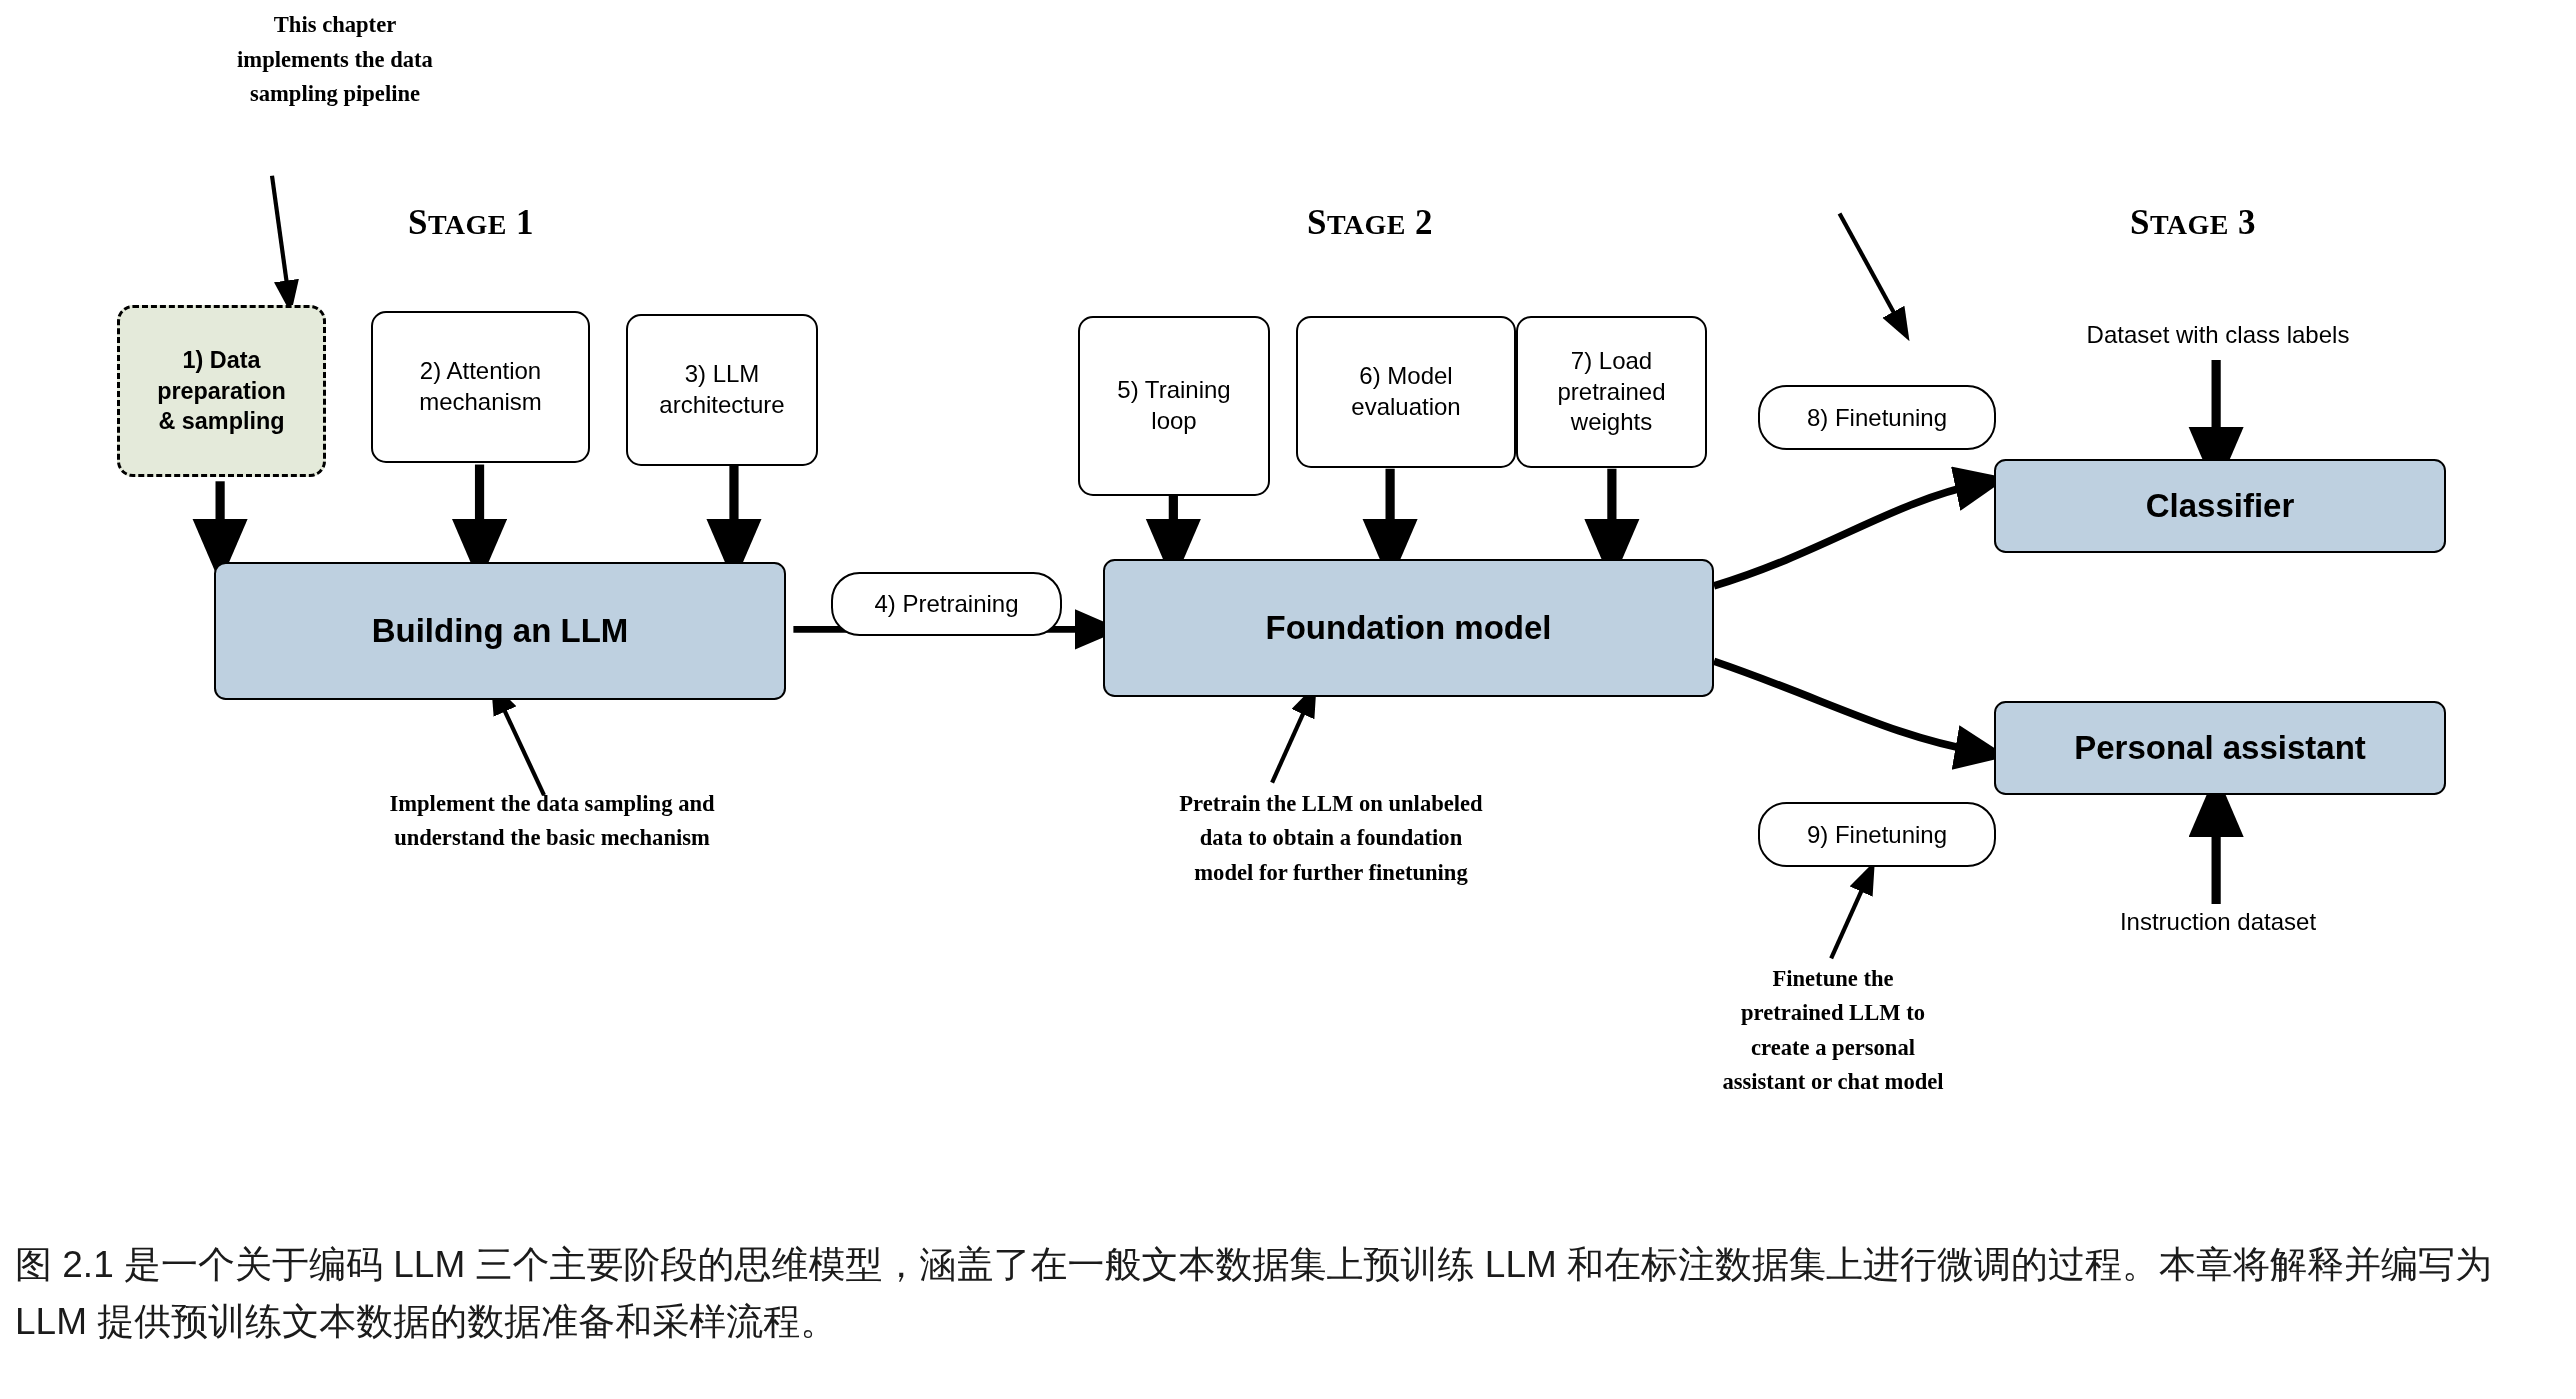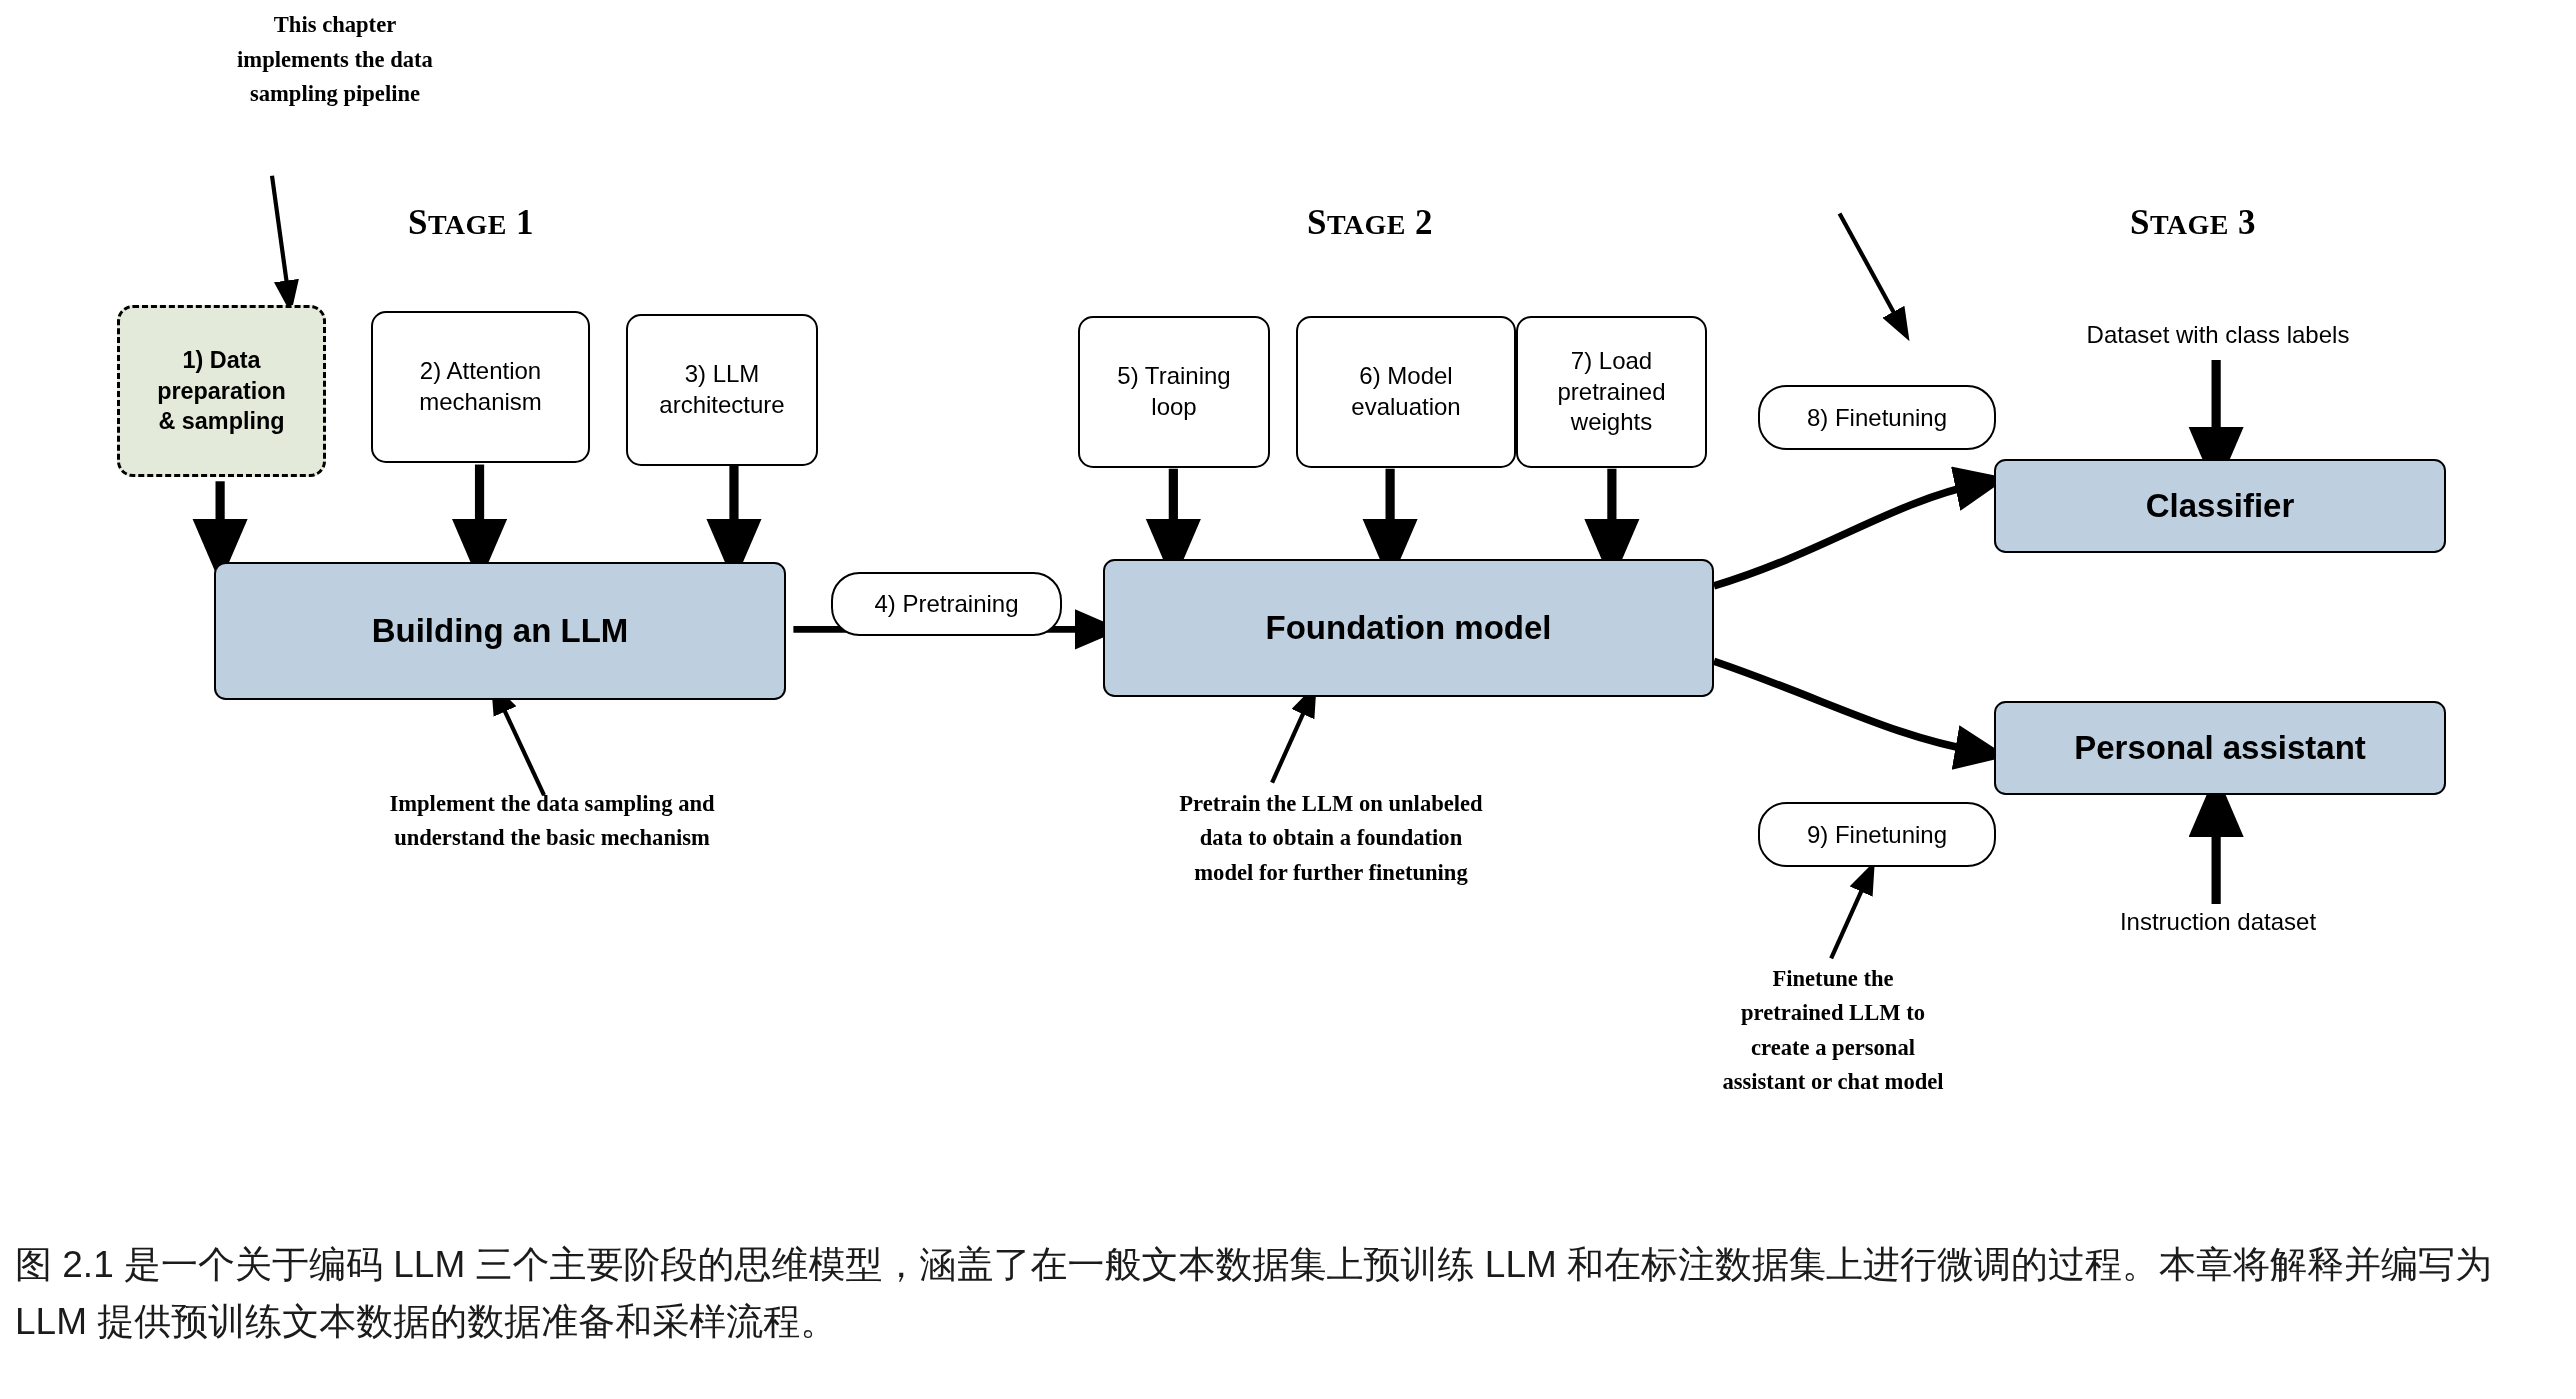--- a/index.html
+++ b/index.html
@@ -210,21 +210,21 @@
   <div class="abs wbox" style="left:371px; top:311px; width:219px; height:152px;">2) Attention
 mechanism</div>
 
   <div class="abs wbox" style="left:626px; top:314px; width:192px; height:152px;">3) LLM
 architecture</div>
 
   <div class="abs bluebox" style="left:166px; top:562px; width:572px; height:138px;margin-left:48px;">Building an LLM</div>
 
   <div class="abs pill" style="left:831px; top:572px; width:231px; height:64px;">4) Pretraining</div>
 
-  <div class="abs wbox" style="left:1078px; top:316px; width:192px; height:152px;">5) Training
+  <div class="abs wbox" style="left:1078px; top:316px; width:192px; height:180px;">5) Training
 loop</div>
 
   <div class="abs wbox" style="left:1296px; top:316px; width:220px; height:152px;">6) Model
 evaluation</div>
 
   <div class="abs wbox" style="left:1516px; top:316px; width:191px; height:152px;">7) Load
 pretrained
 weights</div>
 
   <div class="abs bluebox" style="left:1103px; top:559px; width:611px; height:138px;">Foundation model</div>

